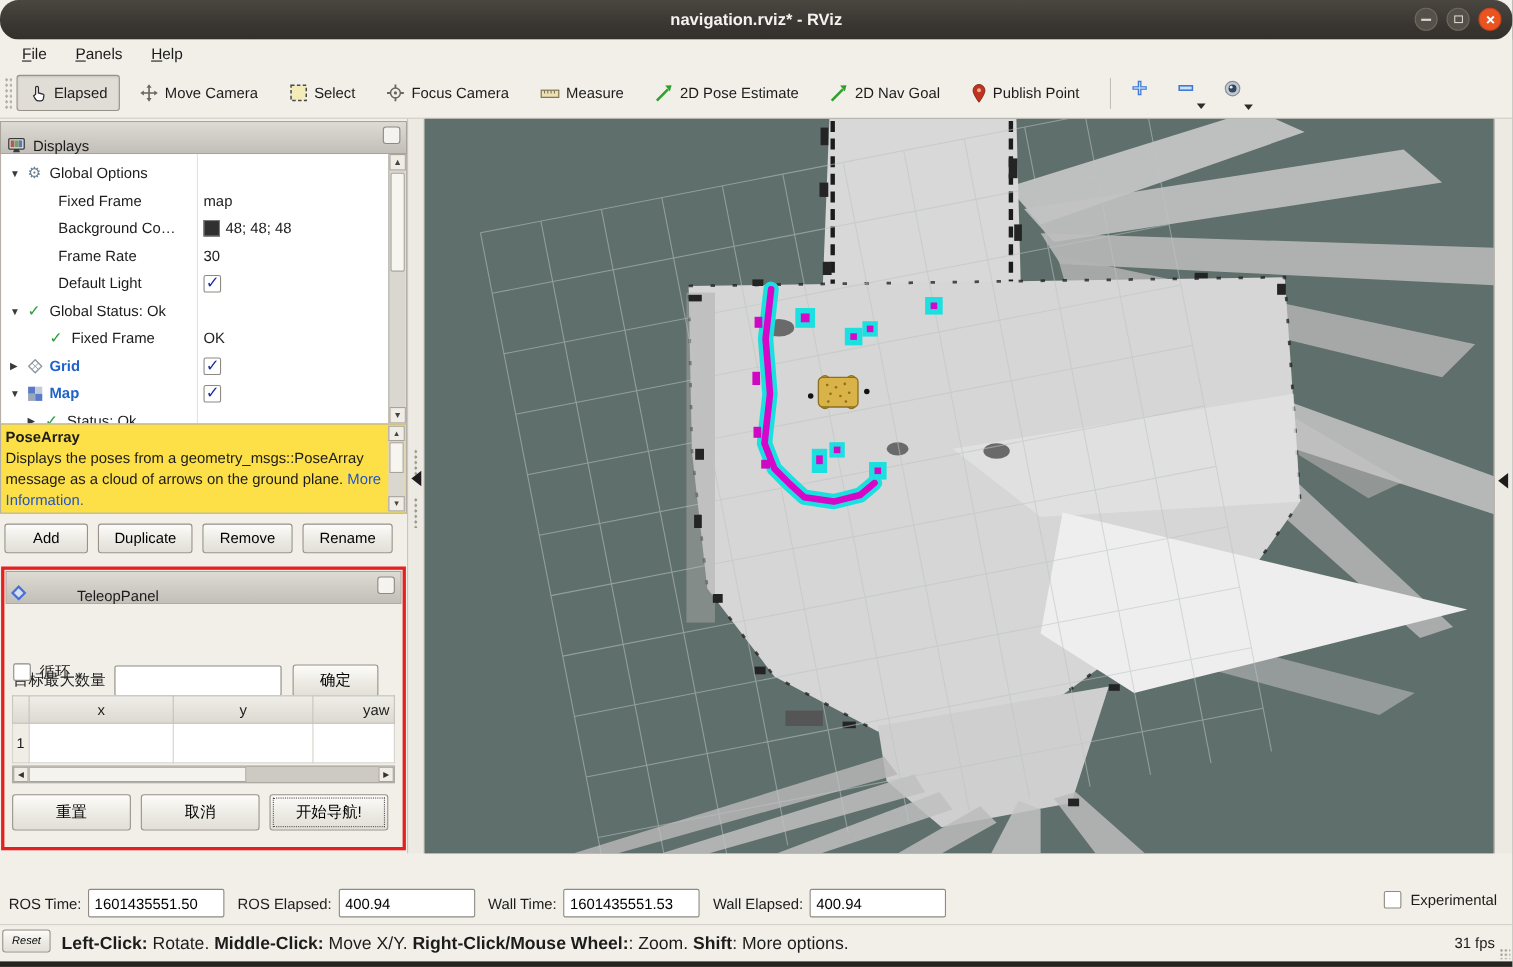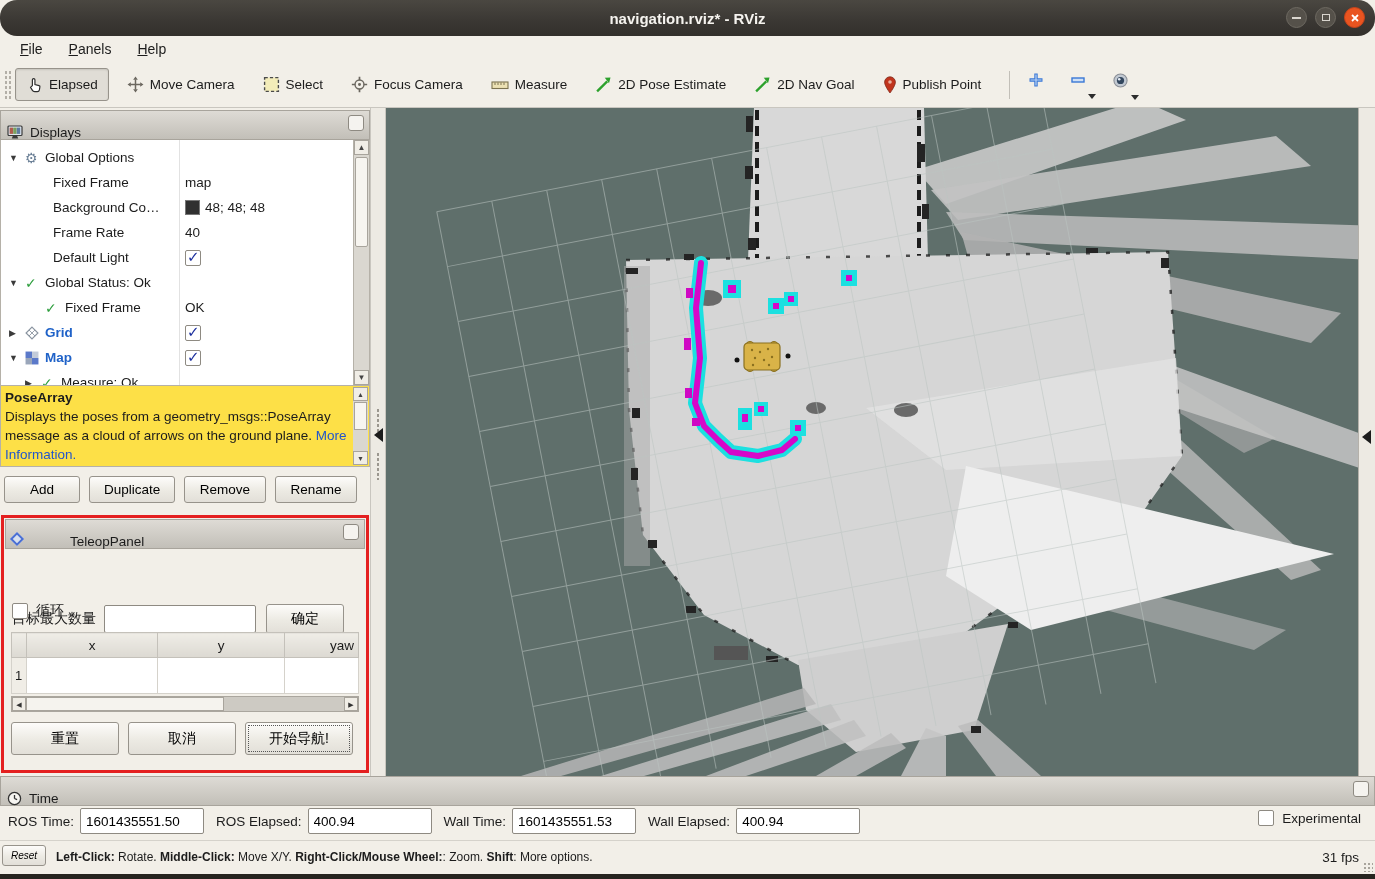--- a/index.html
+++ b/index.html
@@ -109,21 +109,21 @@
   .timepanel { position:absolute; left:0; top:776px; width:100%; height:64px; background:#f2efe8; }
   .timepanel .phdr { height:24px; }
   .t-fields { position:absolute; left:8px; top:32px; display:flex; align-items:center; }
   .tf-label { font-size:13.5px; margin-right:6px; white-space:nowrap; }
   .tf-input { width:124px; height:26px; background:#fff; border:1px solid #8e8a82; border-radius:2px; font-size:13.5px; padding:0 5px; margin-right:12px; }
   .experimental { position:absolute; right:14px; top:34px; display:flex; align-items:center; gap:8px; font-size:13.5px; }
 
   
   .statusbar { position:absolute; left:0; top:840px; width:100%; height:34px; background:#f2efe8; border-top:1px solid #d5d2cb; }
   .reset-btn { position:absolute; left:2px; top:4px; padding:4px 8px; font-size:10px;font-style:italic; }
-  .help-text { position:absolute; left:56px; top:9px; font-size:12px; white-space:nowrap; }
+  .help-text { position:absolute; left:56px; top:9px; font-size:16px; white-space:nowrap; }
   .fps { position:absolute; right:16px; top:9px; font-size:13.5px; }
   .resize-grip { position:absolute; right:2px; bottom:2px; width:10px; height:10px;
     background-image:radial-gradient(#a8a49c 1px, transparent 1.2px); background-size:4px 4px; }
   .bottom-edge { position:absolute; left:0; top:874px; width:100%; height:5px; background:#26241f; }
 </style>
 </head>
 <body>
 
 <div id="app">
 
@@ -267,21 +267,21 @@
             <span class="tval">
                 <span class="swatch"></span>
                 <span>48; 48; 48</span>
               </span>
           </div>
           <div class="trow">
             <span class="sp16"></span>
               <span class="sp28"></span>
             <span>Frame Rate</span>
             <span class="tval">
-                <span>40</span>
+                <span>30</span>
               </span>
           </div>
           <div class="trow">
             <span class="sp16"></span>
               <span class="sp28"></span>
             <span>Default Light</span>
             <span class="tval">
                 <span class="chk on"></span>
               </span>
           </div>
@@ -324,21 +324,21 @@
             </span>
             <span class="blue-bold">Map</span>
             <span class="tval">
                 <span class="chk on"></span>
               </span>
           </div>
           <div class="trow">
             <span class="sp16"></span>
             <span class="exp">▶</span>
             <span class="tic greencheck">✓</span>
-            <span>Measure: Ok</span>
+            <span>Status: Ok</span>
           </div>
         </div>
         <div class="vscroll">
           <div class="arr up">▲</div>
           <div class="thumb" style="top:17px; height:90px;"></div>
           <div class="arr dn">▼</div>
         </div>
       </div>
     </div>
 
@@ -549,28 +549,20 @@
         <circle cx="44" cy="16" r="2.5" fill="#111"></circle>
       </g>
     </svg>
   </div>
 
   <div class="rightstrip">
     <span class="collapse-arrow" style="left:3px; top:322px;"></span>
   </div>
 
   <div class="timepanel">
-    <div class="phdr">
-      <svg width="15" height="15" viewBox="0 0 16 16">
-        <circle cx="8" cy="8" r="6.5" fill="#f7f6f2" stroke="#333" stroke-width="1.4"></circle>
-        <path d="M8,8 L8,4.2 M8,8 L10.8,9.2" stroke="#333" stroke-width="1.4"></path>
-      </svg>
-      <span>Time</span>
-      <span class="hidebox"></span>
-    </div>
     <div class="t-fields">
       <span class="tf-label">ROS Time:</span>
       <input class="tf-input" type="text" value="1601435551.50" style="">
       <span class="tf-label">ROS Elapsed:</span>
       <input class="tf-input" type="text" value="400.94" style="">
       <span class="tf-label">Wall Time:</span>
       <input class="tf-input" type="text" value="1601435551.53" style="">
       <span class="tf-label">Wall Elapsed:</span>
       <input class="tf-input" type="text" value="400.94" style="">
     </div>

